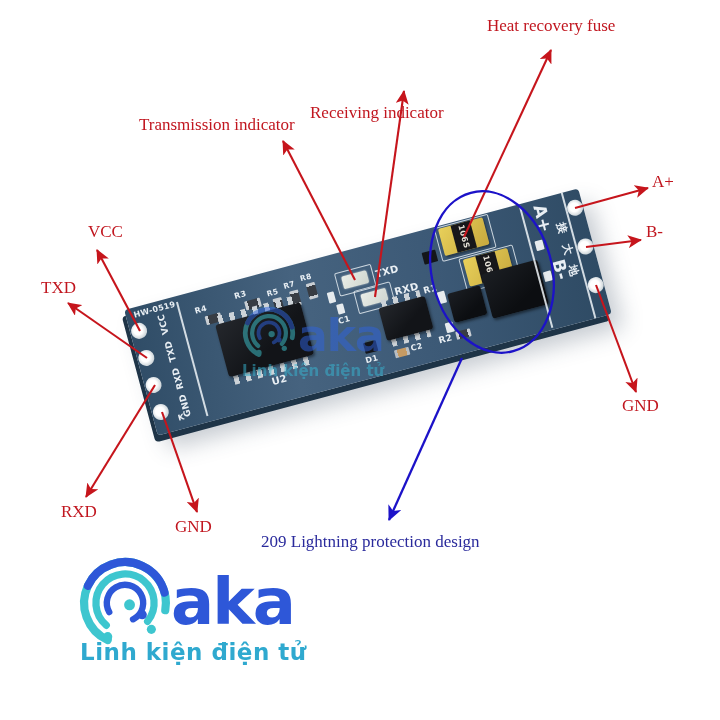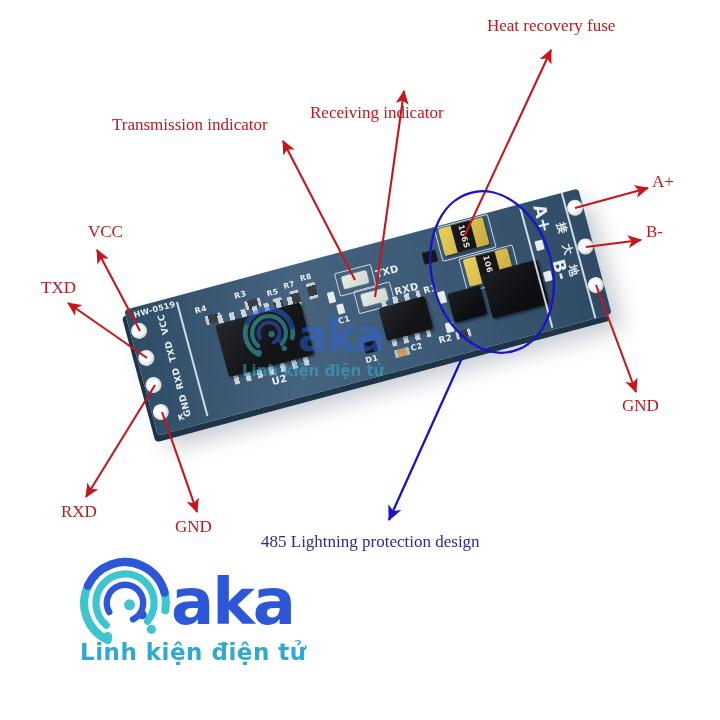--- a/index.html
+++ b/index.html
@@ -173,29 +173,29 @@
       <line x1="575" y1="208" x2="648" y2="188" marker-end="url(#ra)"></line>
       <line x1="586" y1="247" x2="641" y2="240" marker-end="url(#ra)"></line>
       <line x1="596" y1="285" x2="636" y2="392" marker-end="url(#ra)"></line>
     </g>
     <ellipse cx="492" cy="272" rx="60" ry="82" transform="rotate(-15 492 272)" stroke="#1c12c8" stroke-width="2.3" fill="none"></ellipse>
     <line x1="462" y1="358" x2="389" y2="520" stroke="#1c12c8" stroke-width="2.3" marker-end="url(#ba)"></line>
   </svg>
 
   <span class="lbl" style="left:487px;top:16px;">Heat recovery fuse</span>
   <span class="lbl" style="left:310px;top:62px;margin-top:41px;">Receiving indicator</span>
-  <span class="lbl" style="left:112px;top:115px;">Transmission indicator</span>
+  <span class="lbl" style="left:139px;top:115px;">Transmission indicator</span>
   <span class="lbl" style="left:88px;top:222px;">VCC</span>
   <span class="lbl" style="left:41px;top:278px;">TXD</span>
   <span class="lbl" style="left:61px;top:502px;">RXD</span>
   <span class="lbl" style="left:175px;top:517px;">GND</span>
   <span class="lbl" style="left:652px;top:172px;">A+</span>
   <span class="lbl" style="left:646px;top:222px;">B-</span>
   <span class="lbl" style="left:622px;top:396px;">GND</span>
-  <span class="lbl blue" style="left:261px;top:532px;">485 Lightning protection design</span>
+  <span class="lbl blue" style="left:261px;top:532px;">209 Lightning protection design</span>
 
   <div class="logo">
     <svg width="100" height="100" style="position:absolute;left:0;top:0;" viewBox="0 0 110 110">
       <g fill="none" stroke-linecap="round">
         <circle cx="55" cy="55" r="45" stroke="#3ec6cf" stroke-width="9" stroke-dasharray="200 83" transform="rotate(115 55 55)"></circle>
         <circle cx="55" cy="55" r="45" stroke="#2e57d8" stroke-width="9" stroke-dasharray="110 173" transform="rotate(-155 55 55)"></circle>
         <circle cx="55" cy="55" r="32" stroke="#3ec6cf" stroke-width="8" stroke-dasharray="150 52" transform="rotate(130 55 55)"></circle>
         <circle cx="55" cy="55" r="20" stroke="#2e57d8" stroke-width="7" stroke-dasharray="95 31" transform="rotate(150 55 55)"></circle>
         <circle cx="74" cy="68" r="5" fill="#2e57d8" stroke="none"></circle>
         <circle cx="84" cy="84" r="5" fill="#3ec6cf" stroke="none"></circle>

